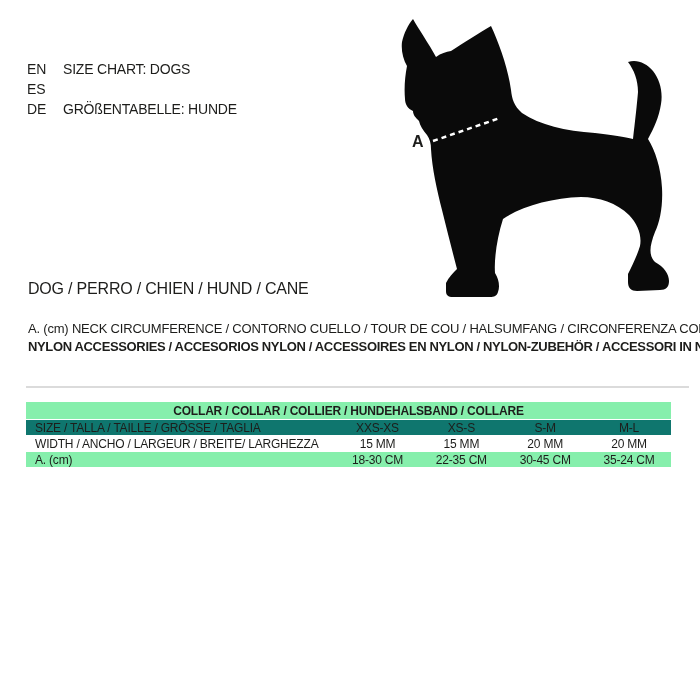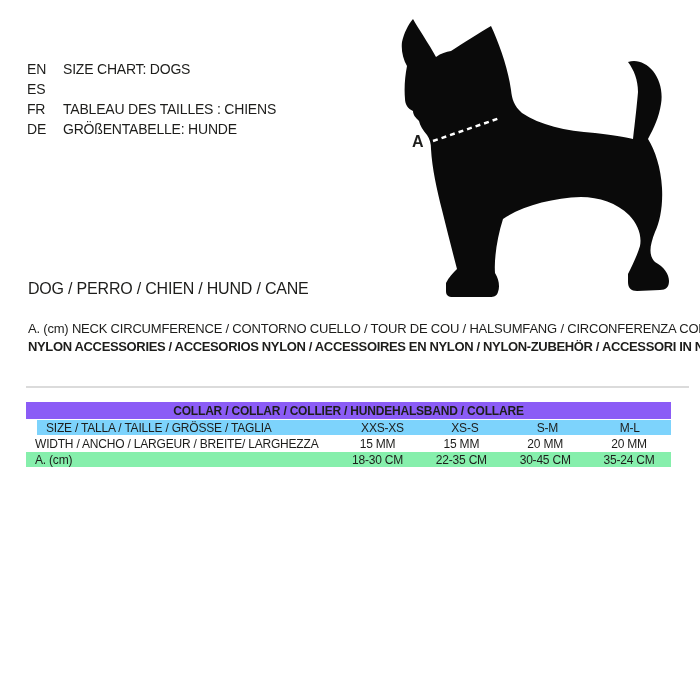--- a/index.html
+++ b/index.html
@@ -89,57 +89,53 @@
   .size-table {
     position: absolute;
     left: 26px;
     top: 402px;
     width: 645px;
     font-size: 12px;
     letter-spacing: -0.2px;
   }
   .table-header {
     height: 18px;
-    background: #8b5cf6;
+    background: #86efac;
     border-bottom: 1px solid #ffffff;
     display: flex;
     align-items: center;
     justify-content: center;
     font-weight: bold;
     font-size: 12px;
   }
   .table-row {
     height: 16px;
     display: flex;
     align-items: center;
     border-bottom: 1px solid #ffffff;
     white-space: nowrap;
   }
-  .table-row.bg-0 { background: #7dd3fc; margin-left: 11px; }
+  .table-row.bg-0 { background: #0f766e; }
   .table-row.bg-1 { background: #ffffff; }
   .table-row.bg-2 { background: #86efac; }
   .cell-label { width: 48%; padding-left: 9px; }
   .cell-value { width: 13%; text-align: center; }
 </style>
 </head>
 <body>
 
 <div class="canvas">
 
   <div class="lang-block">
     <div class="lang-row">
       <span class="lang-code">EN</span>
       <span>SIZE CHART: DOGS</span>
     </div>
     <div class="lang-row">
       <span class="lang-code">ES</span>
-    </div>
-    <div class="lang-row">
-      <span class="lang-code">FR</span>
-      <span>TABLEAU DES TAILLES : CHIENS</span>
     </div>
     <div class="lang-row">
       <span class="lang-code">DE</span>
       <span>GRÖßENTABELLE: HUNDE</span>
     </div>
   </div>
 
   <svg class="dog-svg" viewBox="395 0 305 305" aria-hidden="true">
     <path fill="#0a0a0a" d="
       M 413,19

